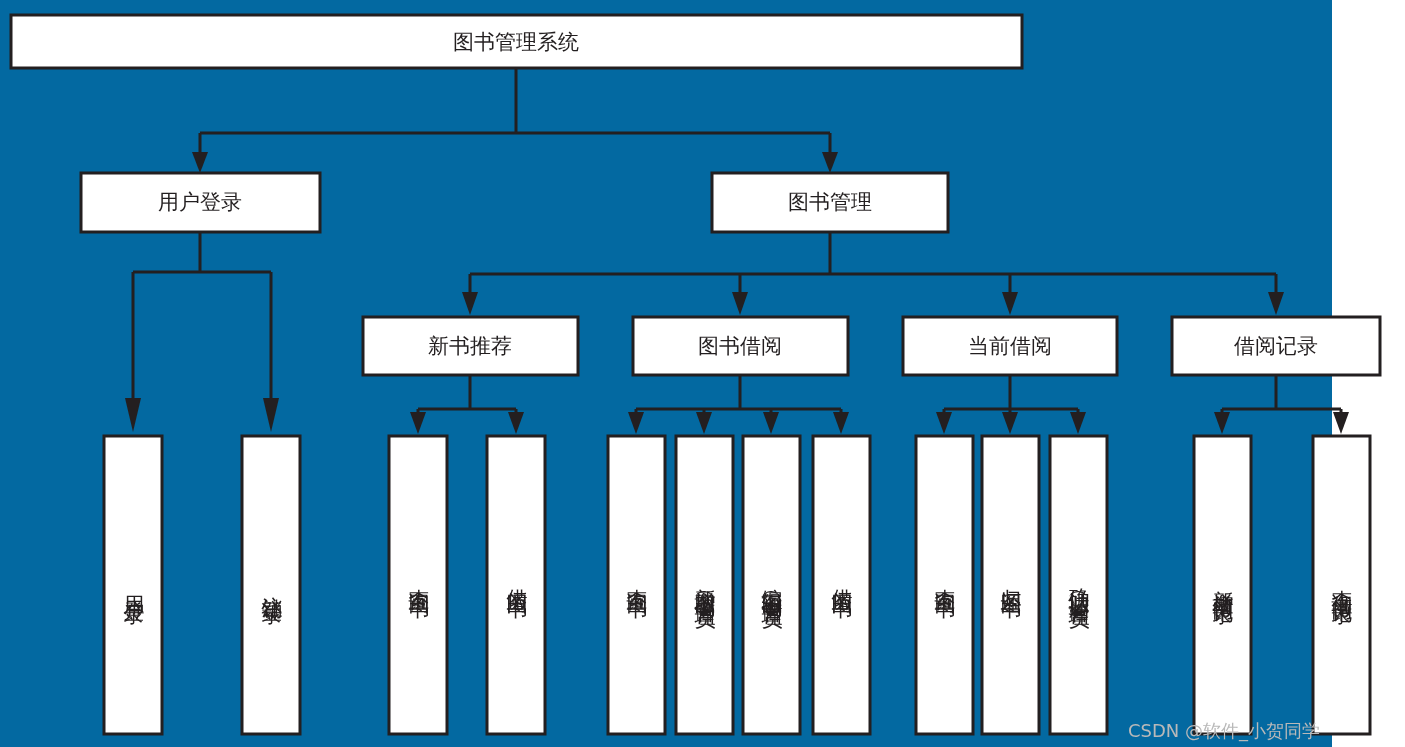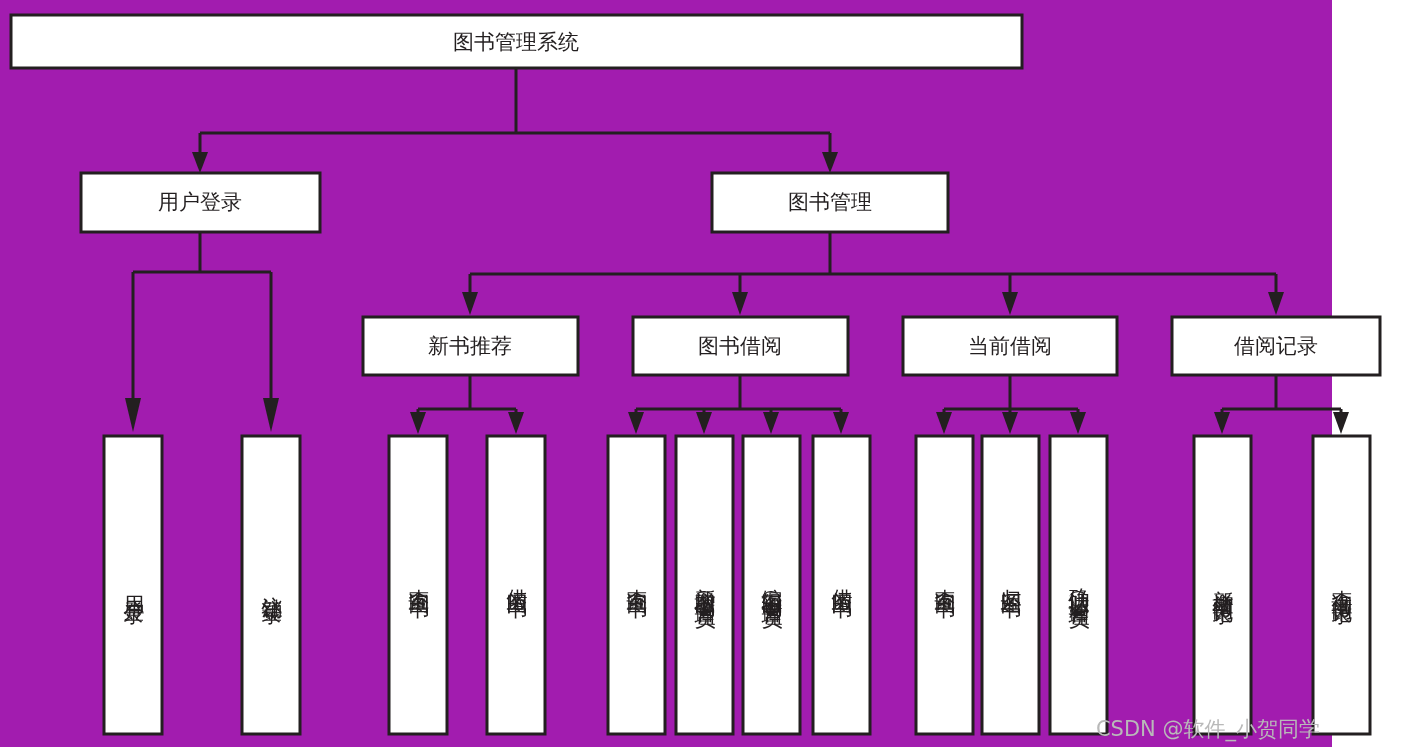--- a/index.html
+++ b/index.html
@@ -1,41 +1,41 @@
 <!DOCTYPE html>
 <html><head>
 <meta charset="utf-8">
 <style>
   html,body{margin:0;padding:0;background:#ffffff;}
   body{
     width:1405px;height:747px;overflow:hidden;
     font-family:"DejaVu Sans","Liberation Sans",sans-serif;
   }
-  #stage{position:relative;width:1332px;height:747px;background:#a21caf;}
+  #stage{position:relative;width:1332px;height:747px;background:#0369a1;}
   svg#diagram{position:absolute;left:0;top:0;width:1405px;height:747px;}
   .node-rect{fill:#ffffff;stroke:#231f20;stroke-width:3;}
   .conn{stroke:#231f20;stroke-width:3;fill:none;stroke-linecap:butt;}
   .arrow-head{fill:#231f20;stroke:none;}
   .node-label{
     fill:#231f20;
     font-family:"DejaVu Sans","Liberation Sans",sans-serif;
     font-size:21px;
     text-anchor:middle;
     dominant-baseline:middle;
   }
   .node-label.vert{
     writing-mode:vertical-rl;
     font-size:21px;
     letter-spacing:3px;
   }
   .watermark{
     position:absolute;
     right:12px;bottom:4px;
     color:#b9b9b9;
-    font-size:21px;
+    font-size:18px;
     font-family:"DejaVu Sans","Liberation Sans",sans-serif;
     white-space:nowrap;
     user-select:none;
     text-align:right;
   }
 </style>
 </head>
 <body>
 
 <div id="stage">

